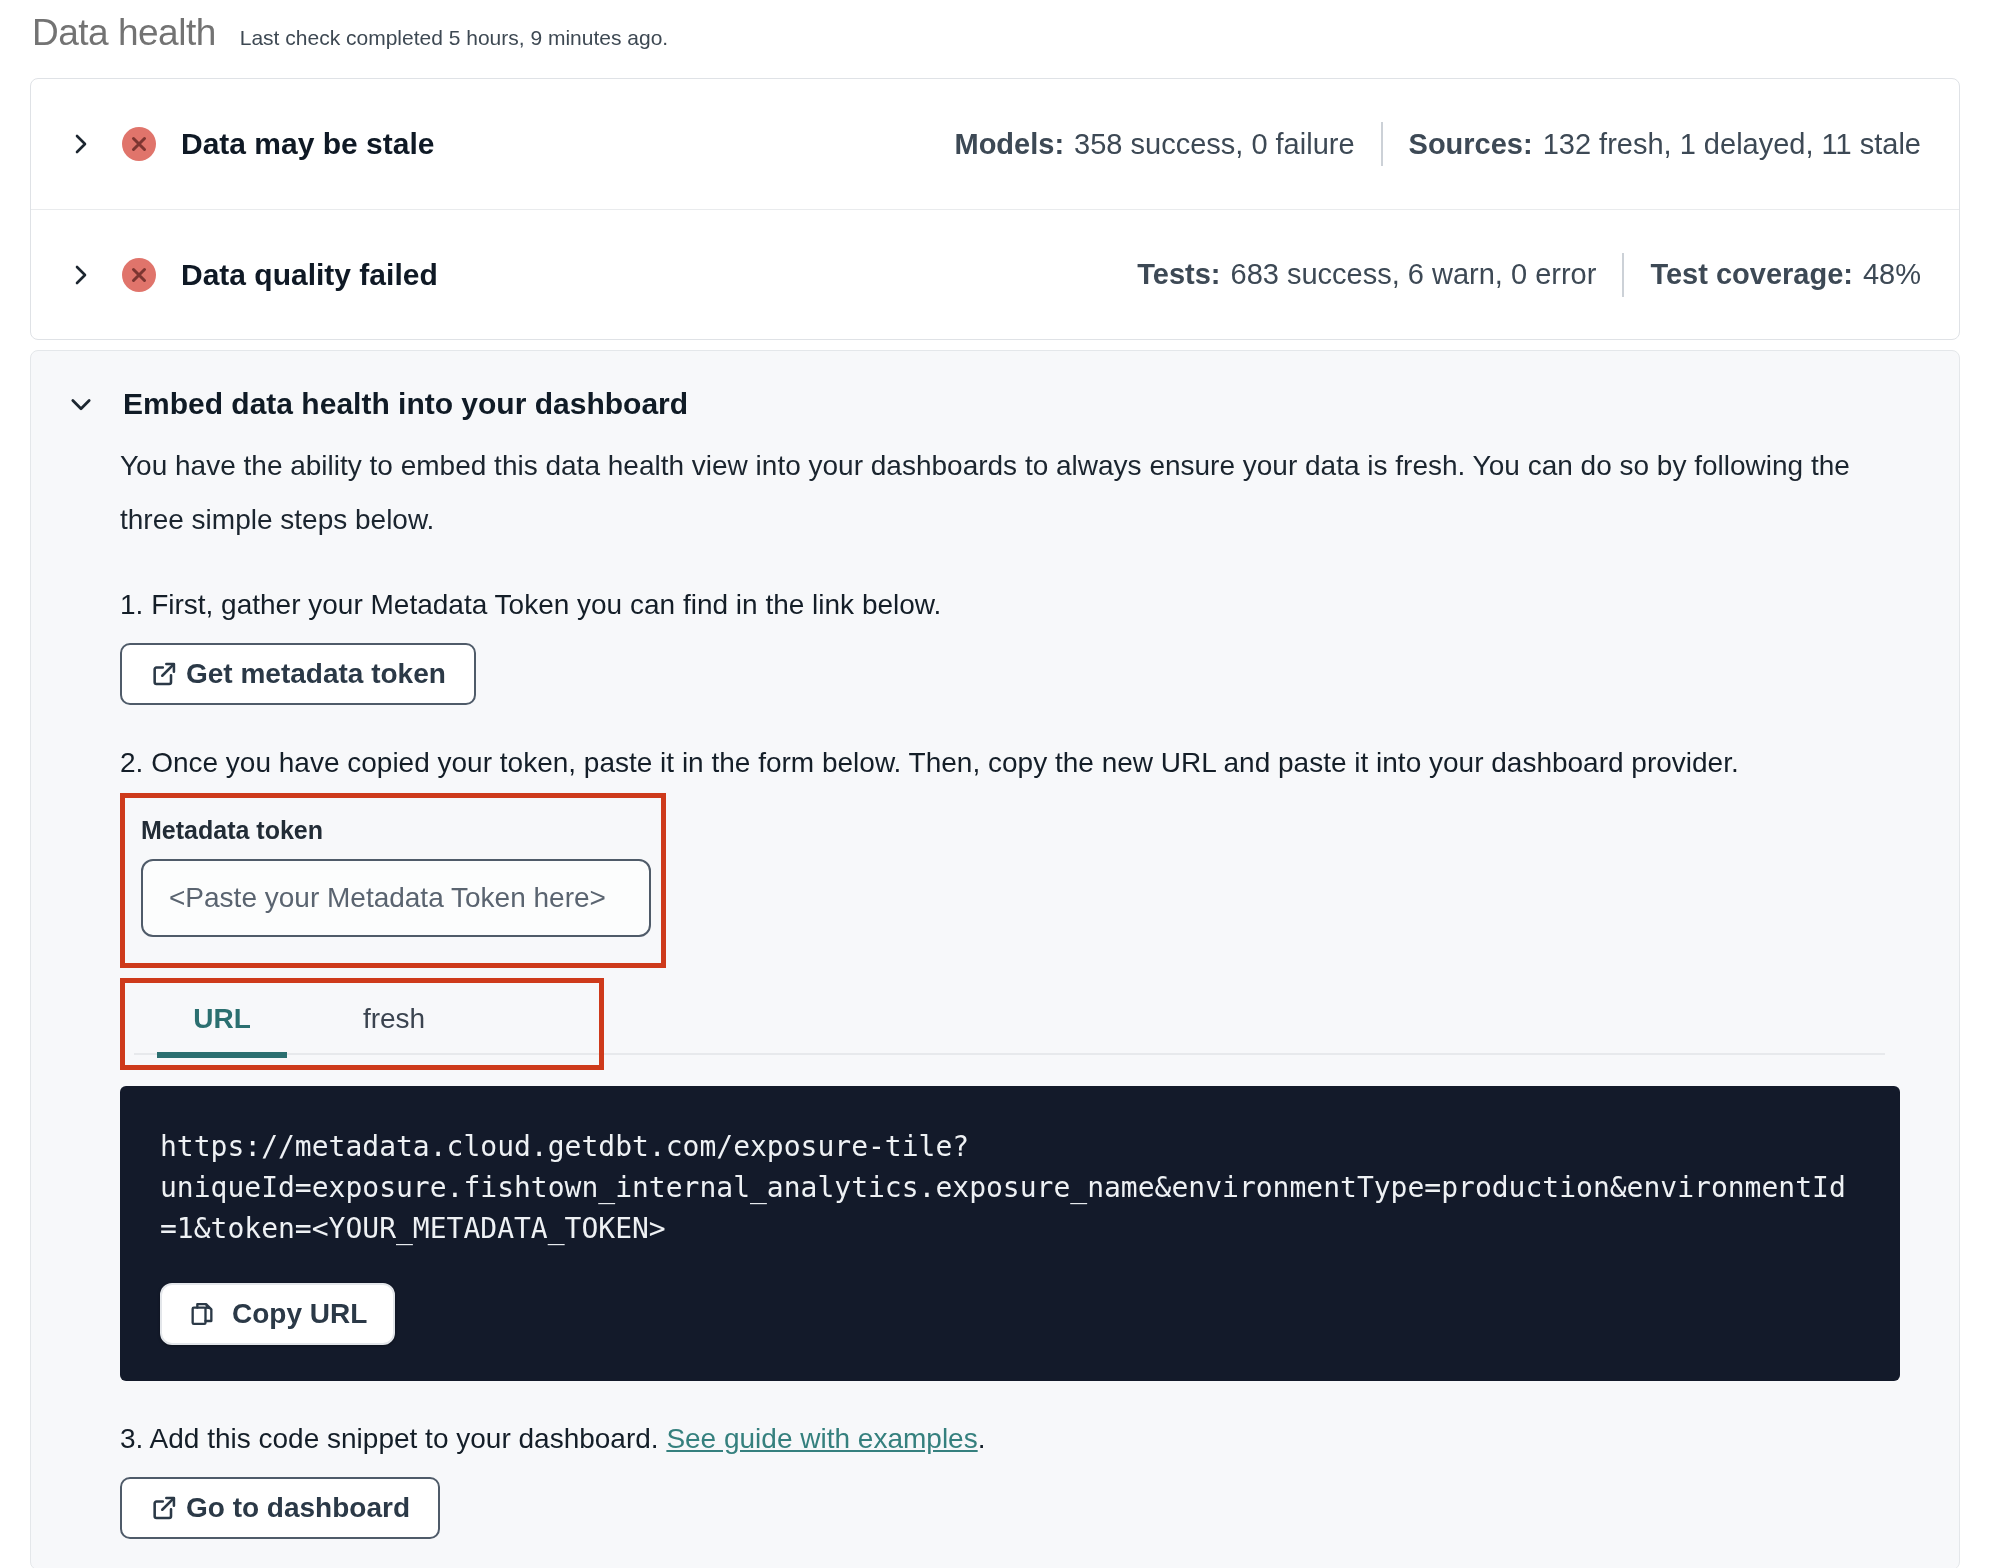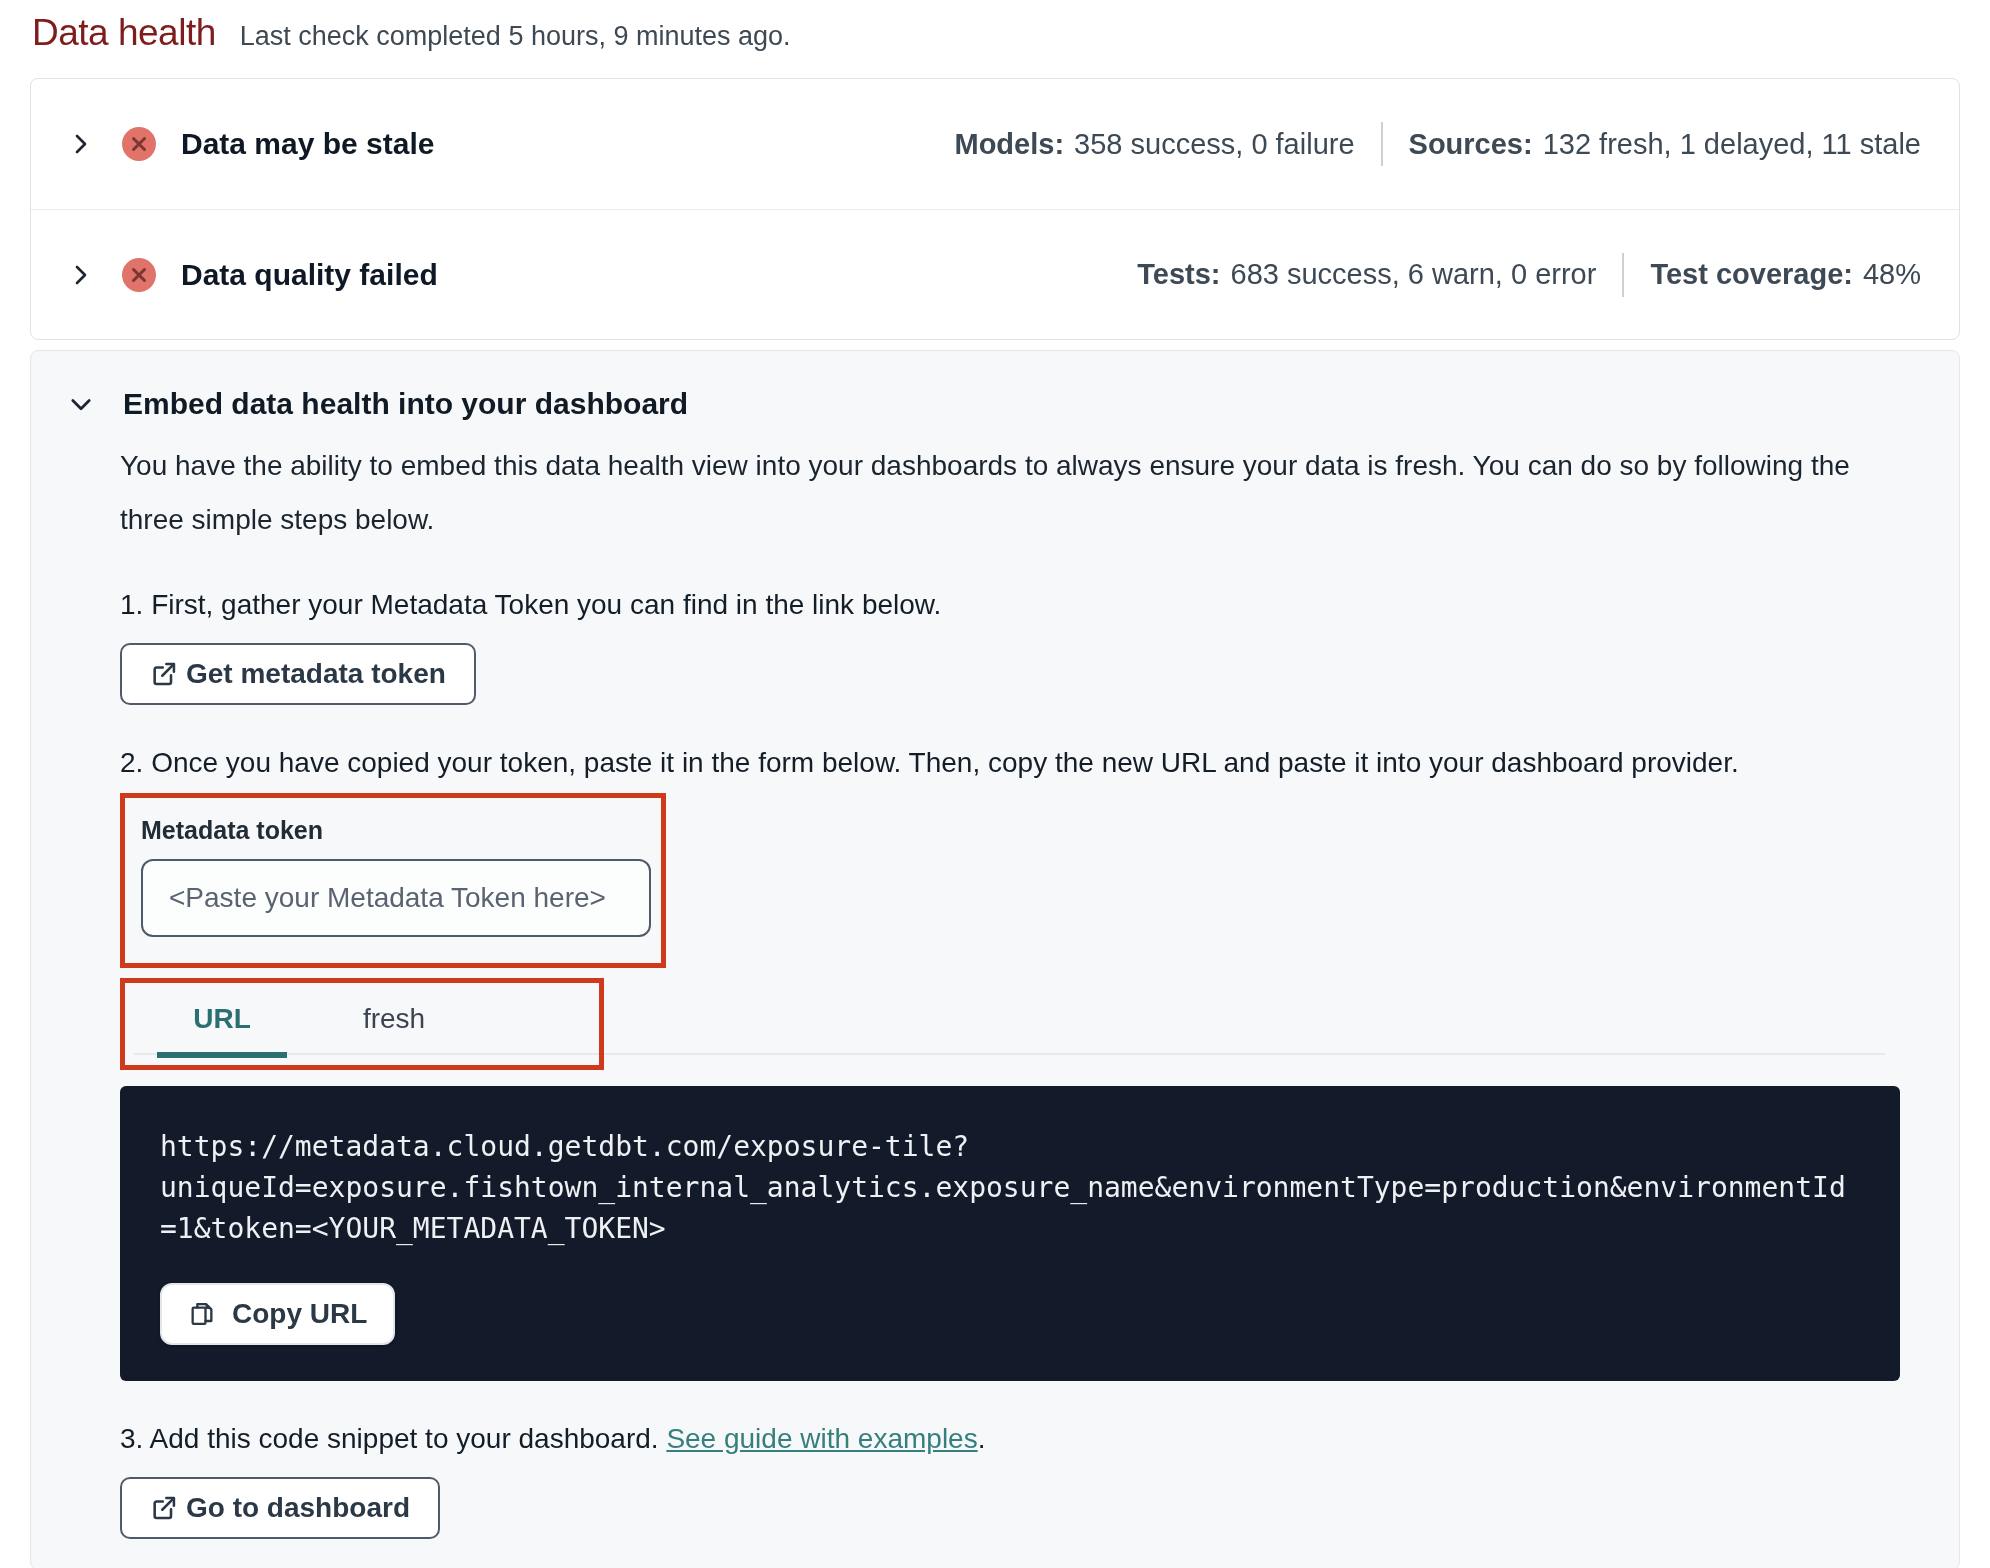--- a/index.html
+++ b/index.html
@@ -7,22 +7,22 @@
   body {
     width: 1990px; height: 1568px;
     background: #ffffff;
     font-family: "Liberation Sans", sans-serif;
     color: #1e2a36;
   }
   .page { padding: 10px 30px 0 30px; }
 
   
   .page-header { display:flex; align-items: baseline; gap: 24px; padding: 2px 0 24px 2px; }
-  .page-title { font-size: 37px; font-weight: 500; color: #7f1d1d; margin:0; letter-spacing:-0.5px; }
-  .page-subtitle { font-size: 27px; color: #3e4953; }
+  .page-title { font-size: 37px; font-weight: 500; color: #737373; margin:0; letter-spacing:-0.5px; }
+  .page-subtitle { font-size: 21px; color: #3e4953; }
 
   
   .status-card { border:1px solid #dfe2e6; border-radius: 8px; background:#fff; }
   .status-row { display:flex; align-items:center; height:130px; padding:0 38px; }
   .status-row + .status-row { border-top:1px solid #e9ebed; }
   .chev-btn { display:flex; align-items:center; color:#1c2630; margin-right:28px; cursor:pointer; }
   .err-icon { display:flex; align-items:center; margin-right:24px; }
   .row-label { font-size:30px; font-weight:700; color:#0f1925; }
   .stats { margin-left:auto; display:flex; align-items:center; font-size:29px; color:#3d4955; }
   .stat-label { font-weight:700; margin-right:10px; }

